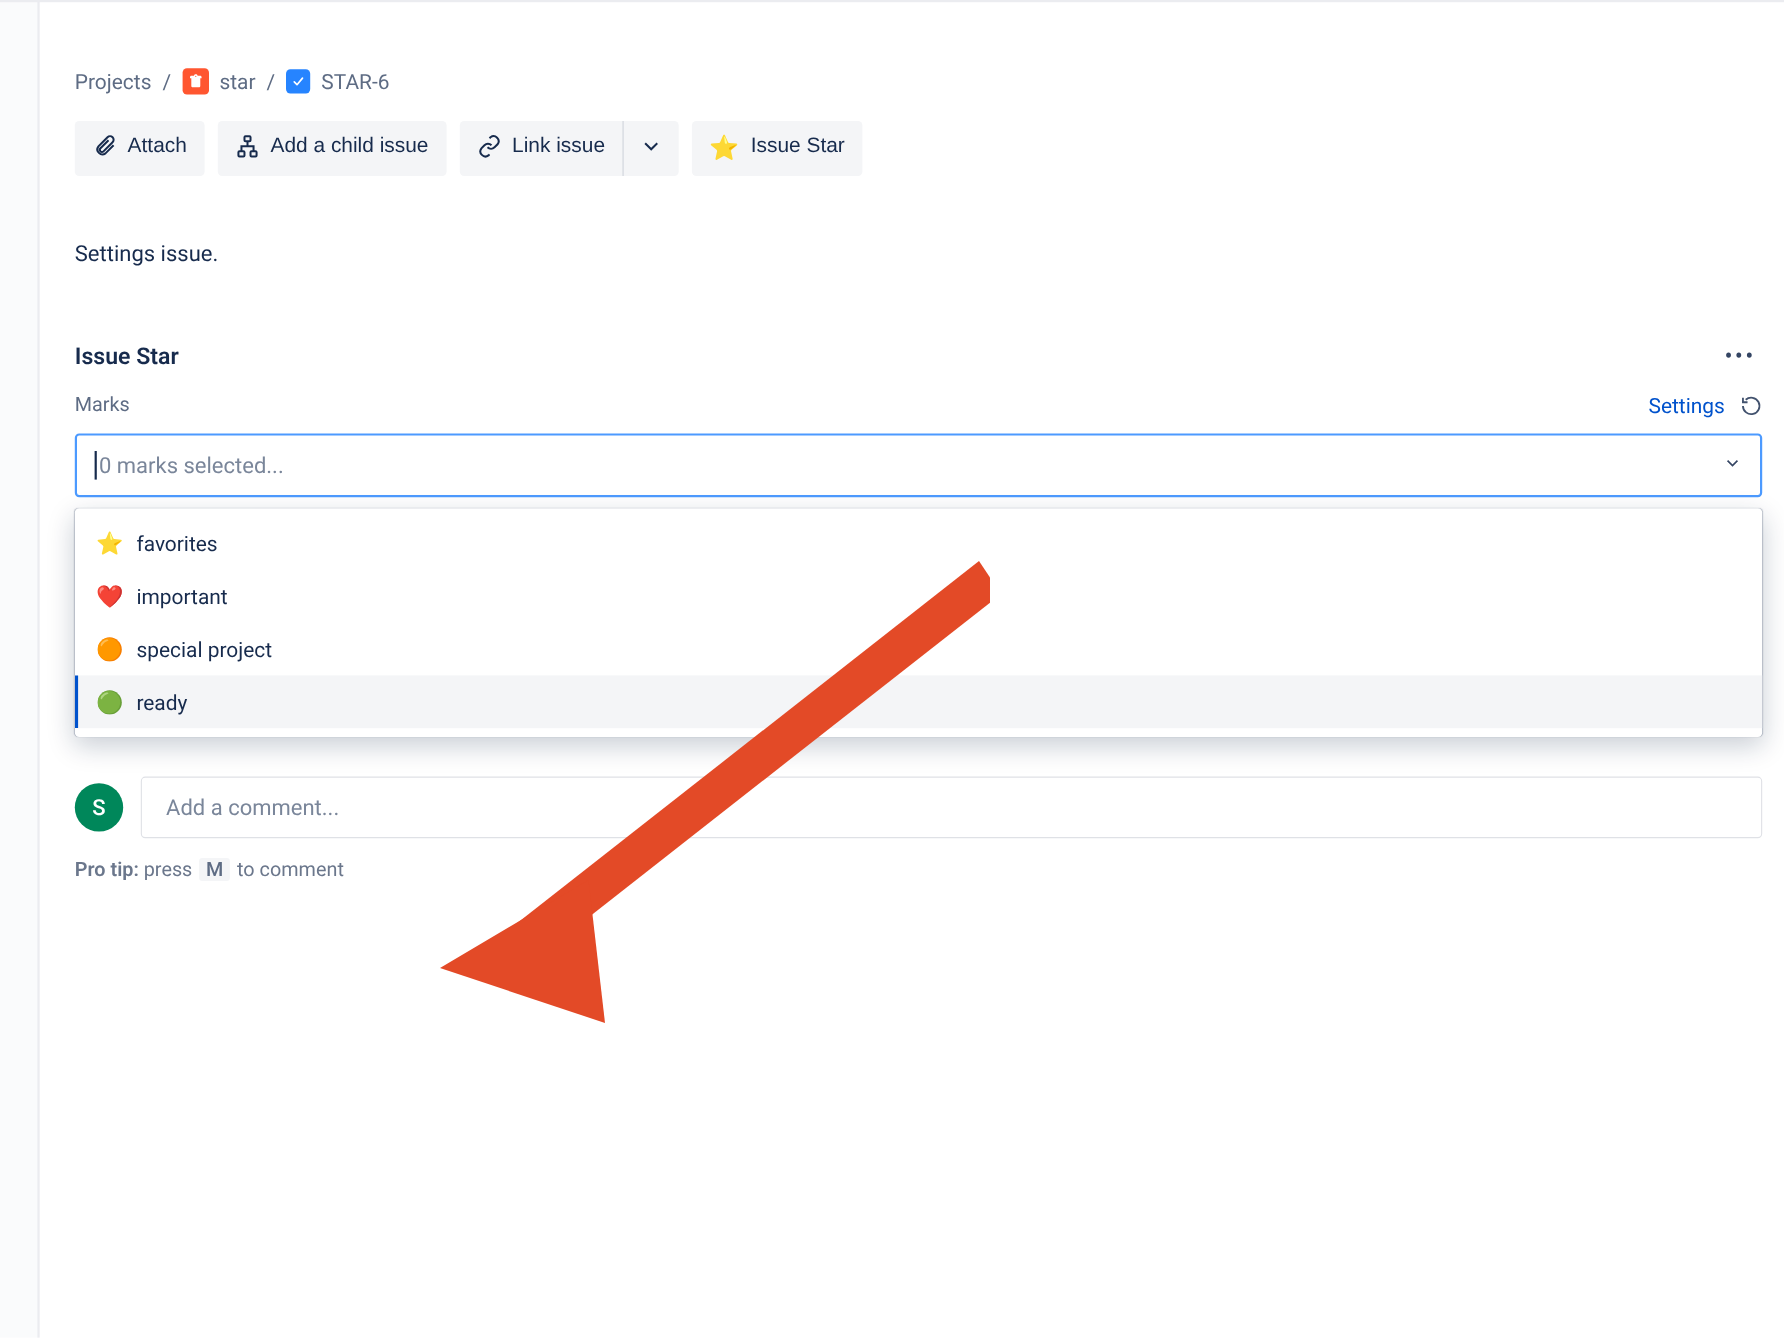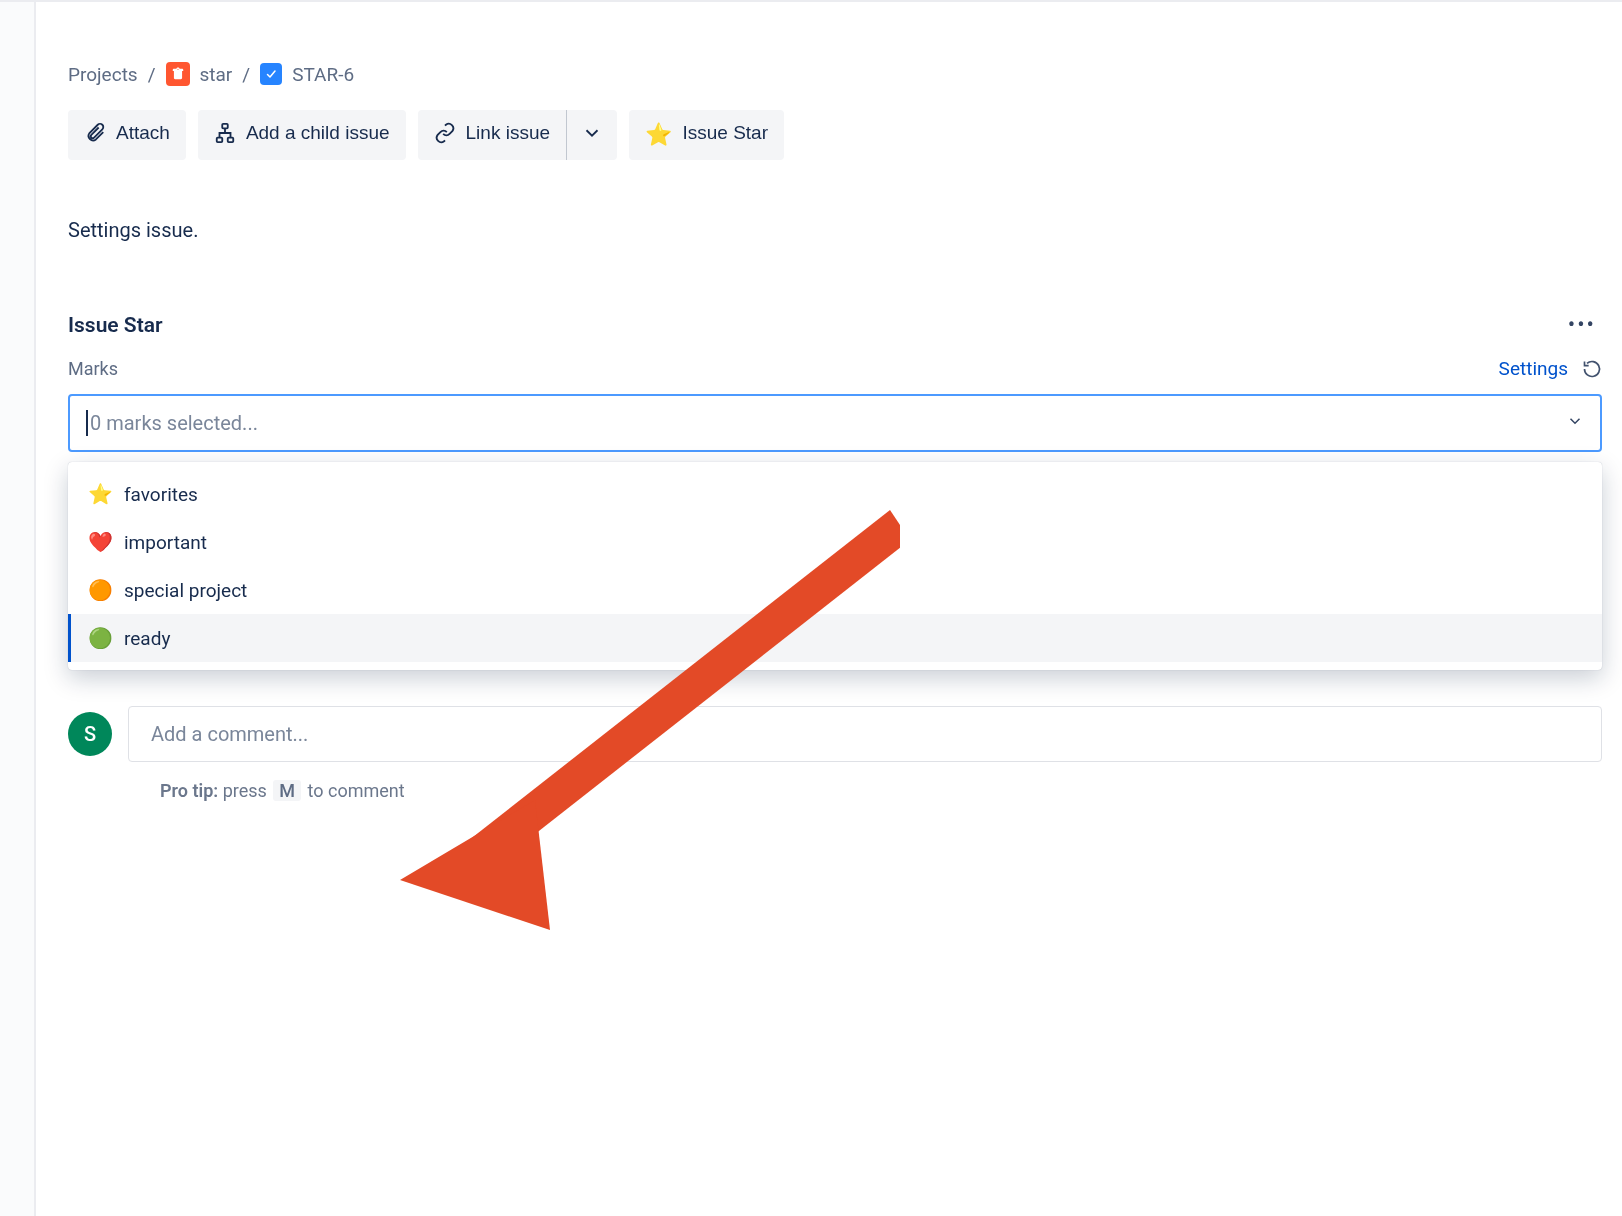--- a/index.html
+++ b/index.html
@@ -173,21 +173,20 @@
     flex:1;
     border:1px solid #DFE1E6;
     border-radius:4px;
     height: 56px;
     padding: 16px 22px;
     font-size: 20px;
     color:#7A869A;
     display:flex; align-items:center;
   }
   .protip {
-    margin-left: 92px;
     margin-top: 18px;
     font-size: 18px;
     color:#6B778C;
   }
   .protip b { color:#6B778C; font-weight:600; }
   .protip .key {
     display:inline-block;
     background:#F4F5F7;
     border-radius:3px;
     padding: 0 6px;

